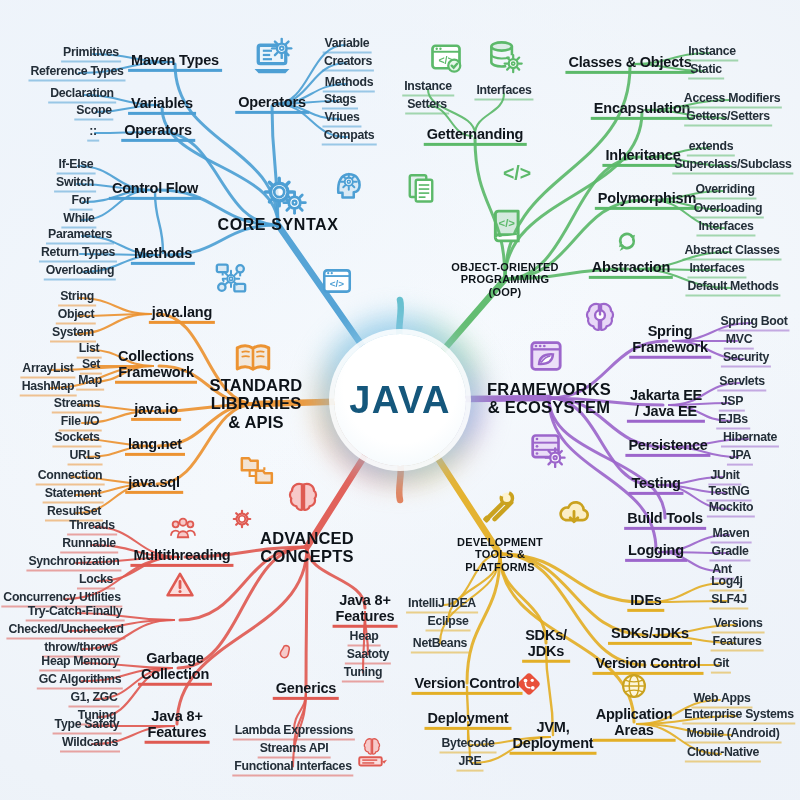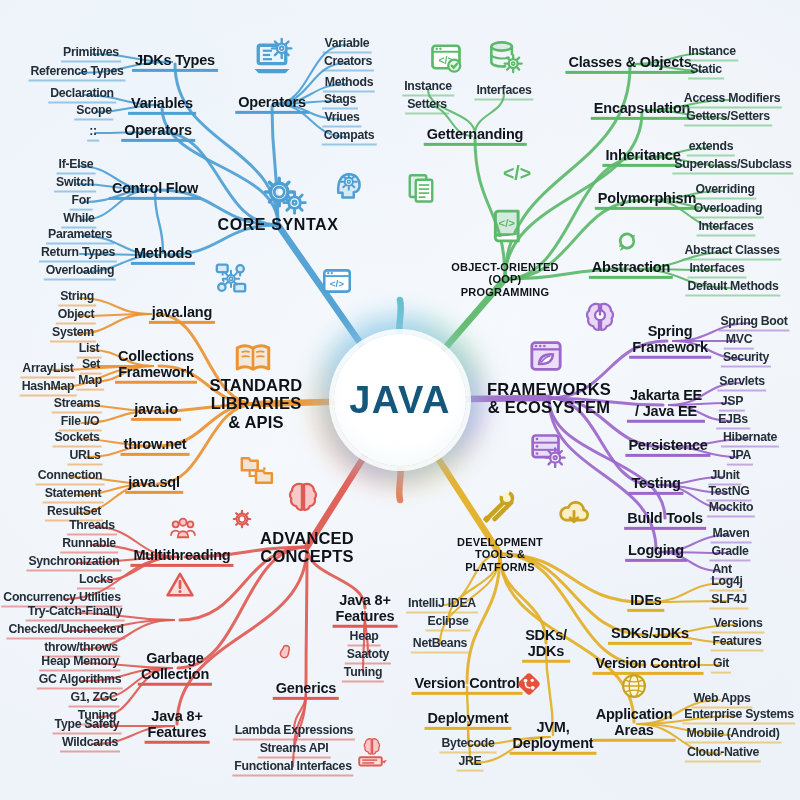--- a/index.html
+++ b/index.html
@@ -184,21 +184,21 @@
       <path d="M472 763 C 511 763, 511 737, 550 737" stroke="#e3af27" stroke-width="2.1" fill="none" stroke-linecap="round" opacity="0.92"></path>
     </svg>
   <div id="halo"></div>
   <div id="java">
     <span>JAVA</span>
   </div>
 <div class="node hub xl" style="left: 278px; top: 225px;">
       <span class="ln">CORE SYNTAX</span>
     </div>
     <div class="node parent" style="left: 175px; top: 62px;">
-      <span class="ln u" style="border-bottom-color: rgb(77, 159, 212);">JDKs Types</span>
+      <span class="ln u" style="border-bottom-color: rgb(77, 159, 212);">Maven Types</span>
     </div>
     <div class="node child" style="left: 91px; top: 54px; border-bottom-color: rgba(77, 159, 212, 0.533);">Primitives</div>
     <div class="node child" style="left: 77px; top: 73px; border-bottom-color: rgba(77, 159, 212, 0.533);">Reference Types</div>
     <div class="node parent" style="left: 162px; top: 105px;">
       <span class="ln u" style="border-bottom-color: rgb(77, 159, 212);">Variables</span>
     </div>
     <div class="node child" style="left: 82px; top: 95px; border-bottom-color: rgba(77, 159, 212, 0.533);">Declaration</div>
     <div class="node child" style="left: 94px; top: 112px; border-bottom-color: rgba(77, 159, 212, 0.533);">Scope</div>
     <div class="node parent" style="left: 158px; top: 132px;">
       <span class="ln u" style="border-bottom-color: rgb(77, 159, 212);">Operators</span>
@@ -221,22 +221,22 @@
       <span class="ln u" style="border-bottom-color: rgb(77, 159, 212);">Operators</span>
     </div>
     <div class="node child" style="left: 347px; top: 45px; border-bottom-color: rgba(77, 159, 212, 0.533);">Variable</div>
     <div class="node child" style="left: 348px; top: 63px; border-bottom-color: rgba(77, 159, 212, 0.533);">Creators</div>
     <div class="node child" style="left: 349px; top: 84px; border-bottom-color: rgba(77, 159, 212, 0.533);">Methods</div>
     <div class="node child" style="left: 340px; top: 101px; border-bottom-color: rgba(77, 159, 212, 0.533);">Stags</div>
     <div class="node child" style="left: 342px; top: 119px; border-bottom-color: rgba(77, 159, 212, 0.533);">Vriues</div>
     <div class="node child" style="left: 349px; top: 137px; border-bottom-color: rgba(77, 159, 212, 0.533);">Compats</div>
     <div class="node hub " style="left: 505px; top: 279px;">
       <span class="ln">OBJECT-ORIENTED</span>
+      <span class="ln">PROGRAMMING</span>
       <span class="ln">(OOP)</span>
-      <span class="ln">PROGRAMMING</span>
     </div>
     <div class="node parent" style="left: 475px; top: 136px;">
       <span class="ln u" style="border-bottom-color: rgb(92, 185, 106);">Getternanding</span>
     </div>
     <div class="node child" style="left: 428px; top: 88px; border-bottom-color: rgba(92, 185, 106, 0.533);">Instance</div>
     <div class="node child" style="left: 427px; top: 106px; border-bottom-color: rgba(92, 185, 106, 0.533);">Setters</div>
     <div class="node child" style="left: 504px; top: 92px; border-bottom-color: rgba(92, 185, 106, 0.533);">Interfaces</div>
     <div class="node parent" style="left: 630px; top: 64px;">
       <span class="ln u" style="border-bottom-color: rgb(92, 185, 106);">Classes &amp; Objects</span>
     </div>
@@ -283,21 +283,21 @@
     <div class="node child" style="left: 91px; top: 366px; border-bottom-color: rgba(236, 147, 50, 0.533);">Set</div>
     <div class="node child" style="left: 90px; top: 382px; border-bottom-color: rgba(236, 147, 50, 0.533);">Map</div>
     <div class="node child" style="left: 48px; top: 370px; border-bottom-color: rgba(236, 147, 50, 0.533);">ArrayList</div>
     <div class="node child" style="left: 48px; top: 388px; border-bottom-color: rgba(236, 147, 50, 0.533);">HashMap</div>
     <div class="node parent" style="left: 156px; top: 411px;">
       <span class="ln u" style="border-bottom-color: rgb(236, 147, 50);">java.io</span>
     </div>
     <div class="node child" style="left: 77px; top: 405px; border-bottom-color: rgba(236, 147, 50, 0.533);">Streams</div>
     <div class="node child" style="left: 80px; top: 423px; border-bottom-color: rgba(236, 147, 50, 0.533);">File I/O</div>
     <div class="node parent" style="left: 155px; top: 446px;">
-      <span class="ln u" style="border-bottom-color: rgb(236, 147, 50);">throw.net</span>
+      <span class="ln u" style="border-bottom-color: rgb(236, 147, 50);">lang.net</span>
     </div>
     <div class="node child" style="left: 77px; top: 439px; border-bottom-color: rgba(236, 147, 50, 0.533);">Sockets</div>
     <div class="node child" style="left: 85px; top: 457px; border-bottom-color: rgba(236, 147, 50, 0.533);">URLs</div>
     <div class="node parent" style="left: 154px; top: 484px;">
       <span class="ln u" style="border-bottom-color: rgb(236, 147, 50);">java.sql</span>
     </div>
     <div class="node child" style="left: 70px; top: 477px; border-bottom-color: rgba(236, 147, 50, 0.533); text-align: center;">Connection</div>
     <div class="node child" style="left: 73px; top: 495px; border-bottom-color: rgba(236, 147, 50, 0.533);">Statement</div>
     <div class="node child" style="left: 74px; top: 513px; border-bottom-color: rgba(236, 147, 50, 0.533);">ResultSet</div>
     <div class="node hub lg" style="left: 549px; top: 398px;">

